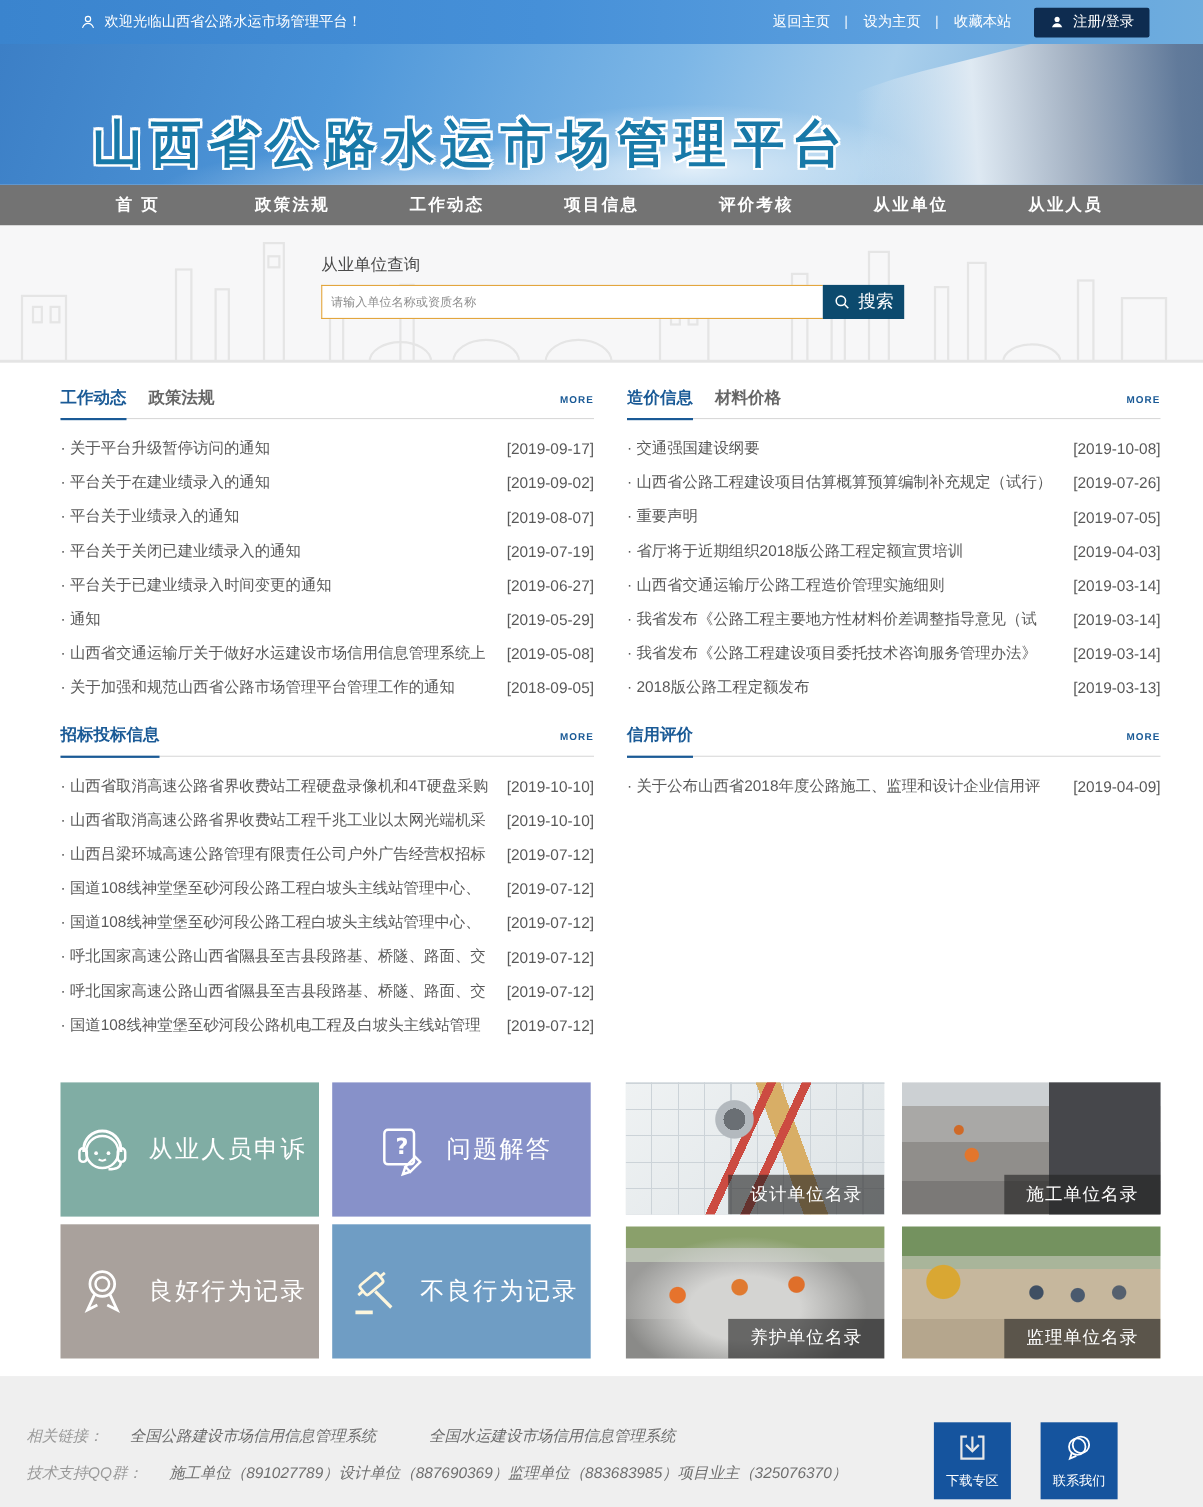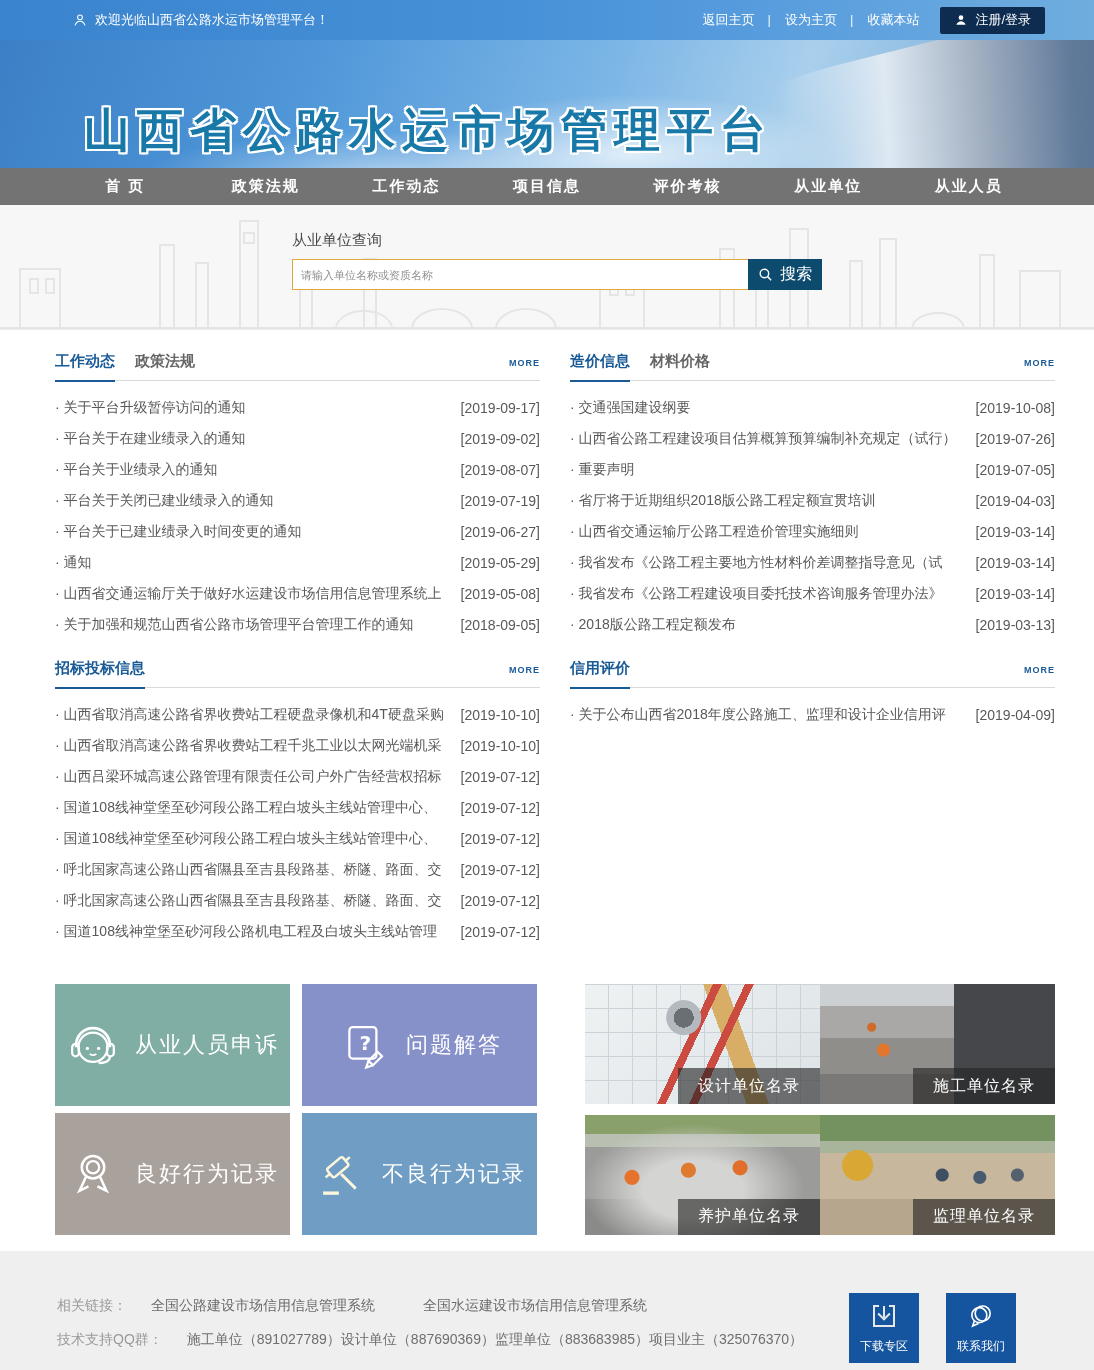--- a/index.html
+++ b/index.html
@@ -109,21 +109,21 @@
   .quick-card {
     height:122px; display:flex; align-items:center; justify-content:center; gap:15px;
     color:#fff; cursor:pointer;
   }
   .quick-card .q-label { font-size:22px; font-weight:normal; letter-spacing:2px; }
   .qc-appeal { background:#80ada4; }
   .qc-qa     { background:#8791c9; }
   .qc-good   { background:#a9a19c; }
   .qc-bad    { background:#6f9dc4; }
 
-  .photo-grid { display:grid; grid-template-columns:235px 235px; gap:10px 0;padding-left:10px; }
+  .photo-grid { display:grid; grid-template-columns:235px 235px; gap:10px 16px;padding-left:10px; }
   .photo-tile { position:relative; height:120px; overflow:hidden; cursor:pointer; }
   .photo-label {
     position:absolute; right:0; bottom:0; width:142px; height:36px;
     background:rgba(35,35,35,.62); color:#fff; font-size:16px;
     display:flex; align-items:center; justify-content:center; letter-spacing:1px;
   }
   .ph-design {
     background:
       radial-gradient(circle at 42% 28%, #6a6f74 0 10px, #b3b9be 10px 17px, rgba(0,0,0,0) 18px),
       linear-gradient(115deg, rgba(0,0,0,0) 44%, #cc4b41 44% 47%, rgba(0,0,0,0) 47% 55%, #cc4b41 55% 58%, rgba(0,0,0,0) 58%),
@@ -151,21 +151,21 @@
     background:
       radial-gradient(circle at 16% 42%, #d9a733 0 15px, rgba(0,0,0,0) 16px),
       radial-gradient(circle at 52% 50%, #3f4f63 0 6px, rgba(0,0,0,0) 7px),
       radial-gradient(circle at 68% 52%, #4a5a6e 0 6px, rgba(0,0,0,0) 7px),
       radial-gradient(circle at 84% 50%, #55606e 0 6px, rgba(0,0,0,0) 7px),
       linear-gradient(180deg,#74925f 0 22%,#a9b59a 22% 32%,#c6b79d 32% 70%,#b5a68d 70%);
   }
 
   
   .footer { background:#efefef; height:135px; position:relative; padding-top:38px; }
-  .f-inner { margin-left:57px; width:760px; }
+  .f-inner { margin-left:24px; width:760px;font-style:italic; }
   .f-row { height:34px; display:flex; align-items:center; font-size:14px; }
   .f-label { color:#9a9a9a; margin-right:24px; white-space:nowrap; }
   .f-link { color:#6b6b6b; text-decoration:none; margin-right:48px; cursor:pointer; }
   .f-qq { color:#6f6f6f; white-space:nowrap; }
   .f-btns { position:absolute; top:42px; right:78px; display:flex; gap:27px; }
   .f-btn {
     width:70px; height:70px; background:#15549e; border:none; color:#fff;
     display:flex; flex-direction:column; align-items:center; justify-content:center; gap:7px;
     font-size:12px; cursor:pointer; font-family:"Liberation Sans","DejaVu Sans",sans-serif;
   }

